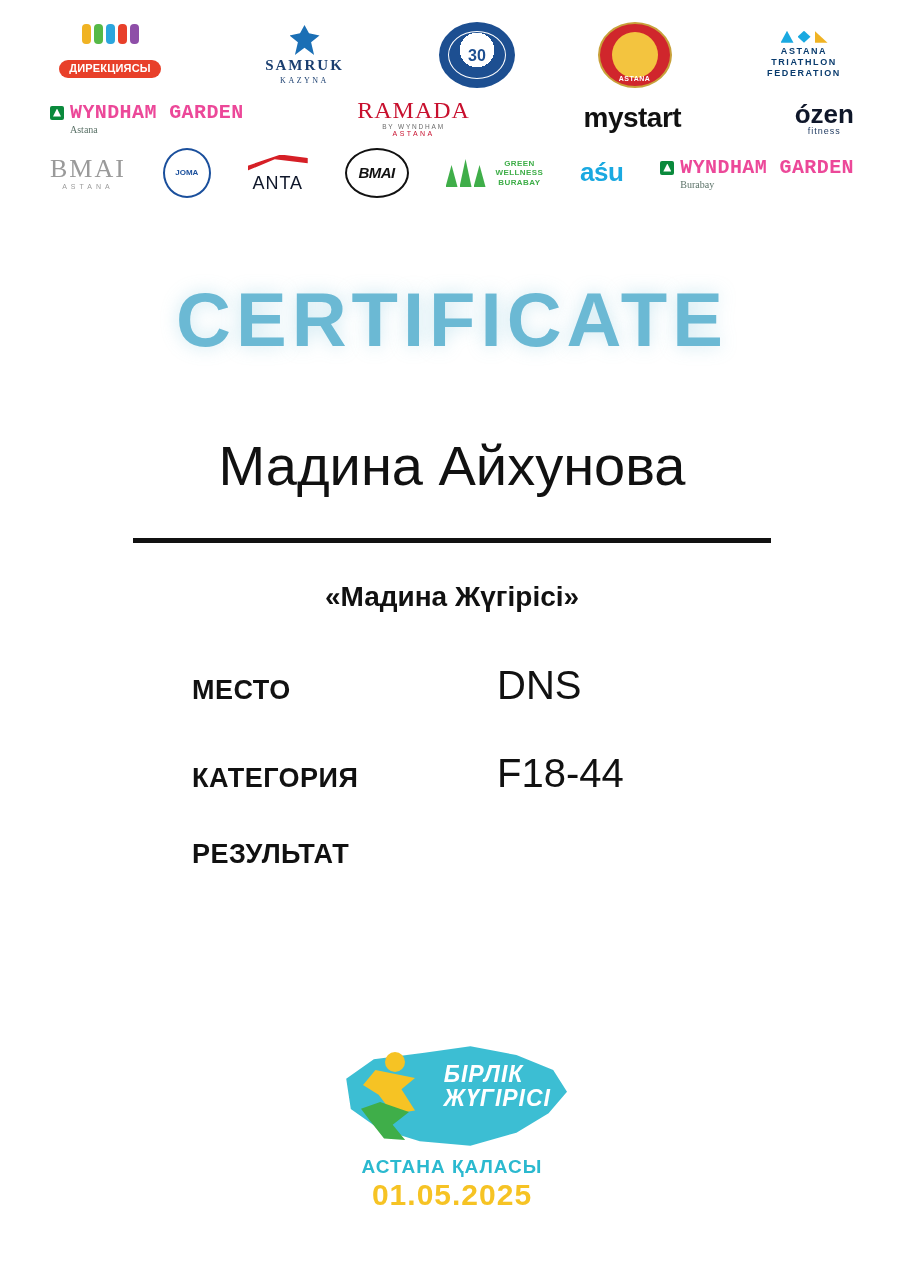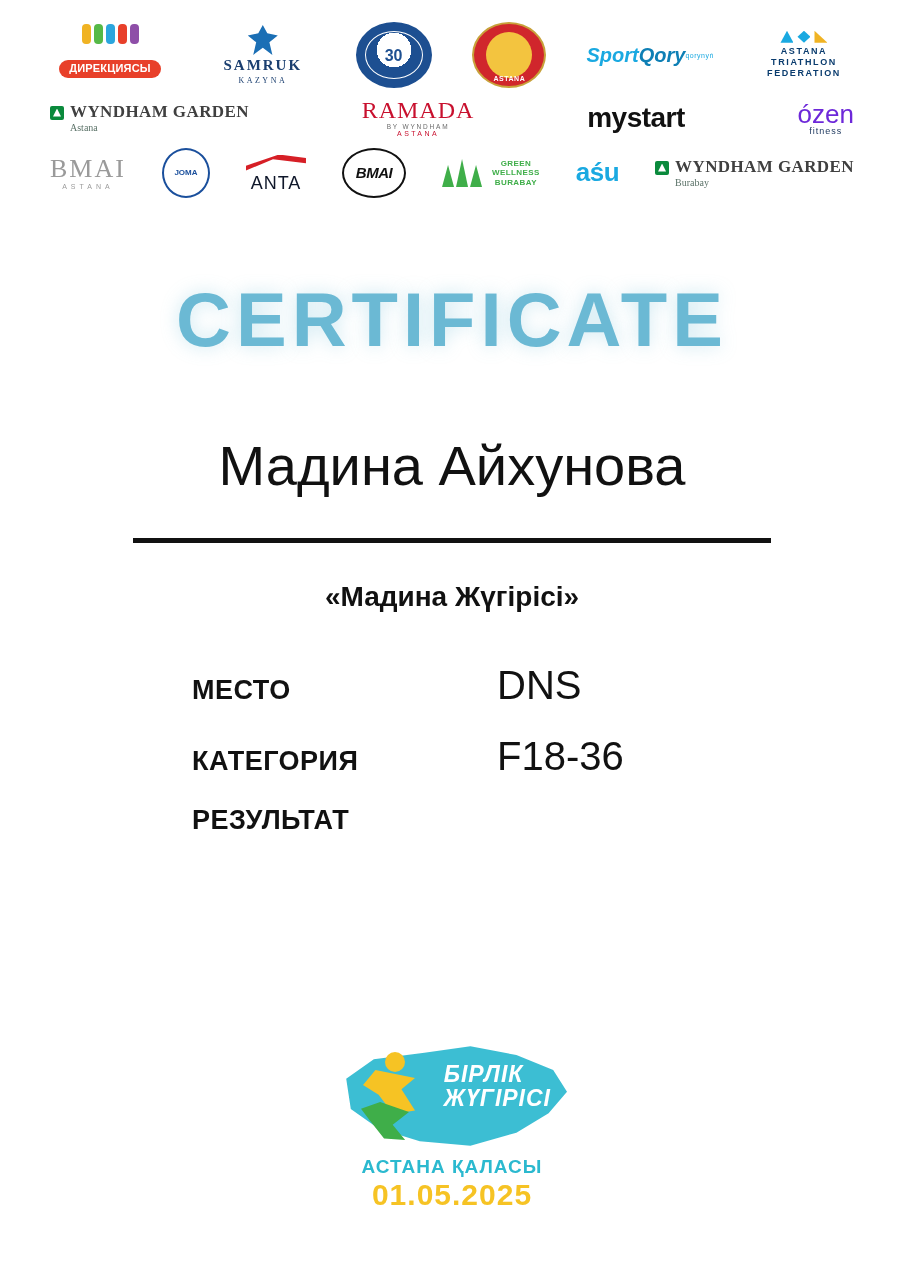--- a/index.html
+++ b/index.html
@@ -153,31 +153,31 @@
   .tri-c { background:#f0b323; clip-path: polygon(0 0,100% 100%,0 100%); }
 
   
   .row2 .sponsor { height: 40px; }
   .logo-wyndham {
     display:flex; flex-direction:column; align-items:flex-start; line-height:1.1;
   }
   .wg-line { display:flex; align-items:center; gap:6px; }
   .wg-mark { width:14px; height:14px; background:#0a8a3c; border-radius:2px; position:relative; }
   .wg-mark::after { content:""; position:absolute; inset:3px; background:#ffffff; clip-path: polygon(50% 0,100% 100%,0 100%); }
-  .wg-text { font-family:Liberation Serif, serif; font-size:17px; font-weight:bold; letter-spacing:.4px; color:#404040; }
+  .wg-text { font-family:Liberation Mono, monospace; font-size:20px; font-weight:bold; letter-spacing:.4px; color:#ec4899; }
   .wg-sub { font-family:"Liberation Serif", serif; font-size:10px; color:#5b7268; margin-left:20px; }
 
   .logo-ramada { text-align:center; line-height:1.05; }
   .ramada-main { font-family:"Liberation Serif", serif; font-size:24px; color:#c8102e; letter-spacing:1px; }
   .ramada-sub { font-size:6.5px; color:#6b6b6b; letter-spacing:1.8px; }
   .ramada-sub2 { font-size:7px; color:#c8102e; letter-spacing:2.4px; }
 
   .logo-mystart { font-size:28px; font-weight:bold; color:#111111; letter-spacing:-.5px; }
   .logo-ozen { text-align:center; line-height:1; }
-  .ozen-main { font-size:26px; font-weight:normal; color:#6d28d9; }
+  .ozen-main { font-size:26px; font-weight:bold; color:#0f172a; }
   .ozen-sub { font-size:9px; color:#1b365d; letter-spacing:1px; }
   .logo-mirsporta { font-size:21px; font-weight:bold; color:#cf1b2b; font-style:italic; letter-spacing:.5px; }
 
   
   .row3 .sponsor { height: 46px; }
   .logo-nobu { text-align:center; line-height:1.1; color:#9a9a9a; }
   .nobu-main { font-family:"Liberation Serif", serif; font-size:26px; letter-spacing:2px; }
   .nobu-sub { font-size:7px; letter-spacing:4px; }
   .logo-joma {
     width:44px; height:44px; border-radius:50%;
@@ -237,21 +237,21 @@
     font-weight: bold;
     color: #111111;
   }
 
   
   .results {
     margin-top: 50px;
     width: 720px;
     display: flex;
     flex-direction: column;
-    gap: 26px;
+    gap: 43px;
     padding-left: 100px;
     box-sizing: border-box;
   }
   .result-row {
     display: flex;
     align-items: baseline;
   }
   .result-label {
     width: 305px;
     font-size: 27px;
@@ -359,27 +359,20 @@
       <div class="sponsor logo-emblem30">
         <div class="ring"></div>
         <div class="num">30</div>
       </div>
 
       <div class="sponsor logo-astana-seal">
         <div class="inner"></div>
         <div class="cap">ASTANA</div>
       </div>
 
-      <div class="sponsor logo-sportqory">
-        <div class="sq-shape"></div>
-        <div class="sq-main">
-          <span>Sport</span><span class="qory">Qory</span>
-        </div>
-        <div class="sq-sub">qorynyń</div>
-      </div>
 
       <div class="sponsor logo-triathlon">
         <div>
           <div class="tri-shapes">
             <i class="tri-a"></i>
               <i class="tri-b"></i>
               <i class="tri-c"></i>
           </div>
           <div>ASTANA</div>
           <div>TRIATHLON</div>
@@ -472,21 +465,21 @@
 
   <div class="event-name">«Мадина Жүгірісі»</div>
 
   <div class="results">
     <div class="result-row">
       <div class="result-label">МЕСТО</div>
       <div class="result-value">DNS</div>
     </div>
     <div class="result-row">
       <div class="result-label">КАТЕГОРИЯ</div>
-      <div class="result-value">F18-36</div>
+      <div class="result-value">F18-44</div>
     </div>
     <div class="result-row">
       <div class="result-label">РЕЗУЛЬТАТ</div>
       <div class="result-value"></div>
     </div>
   </div>
 
   <div class="emblem">
     <div class="emblem-art">
       <div class="emblem-map"></div>

